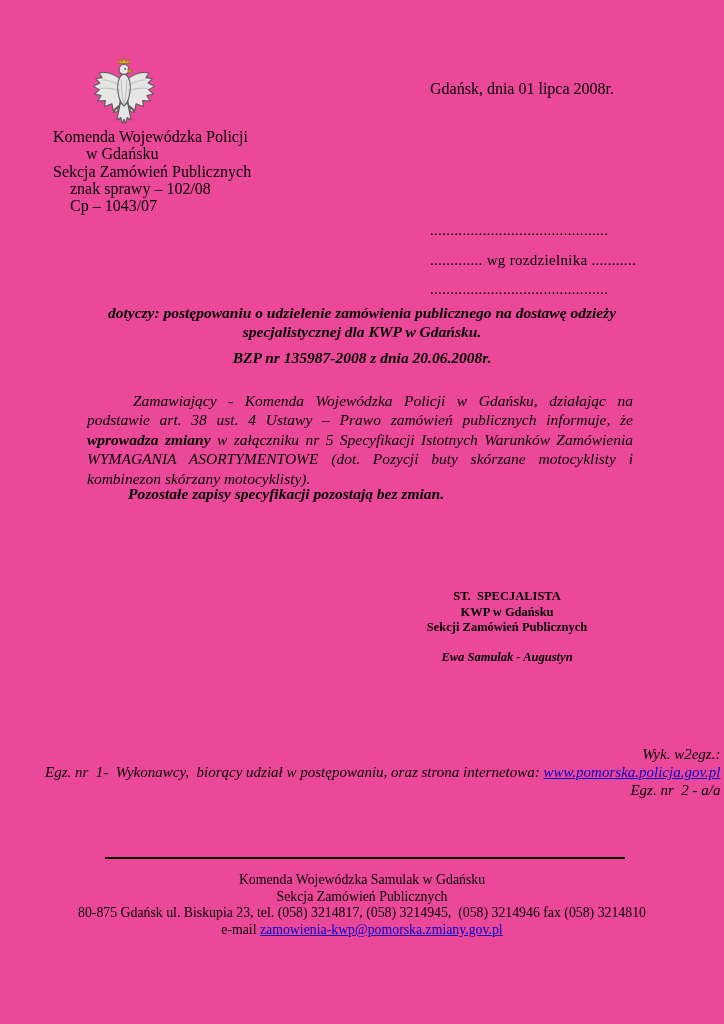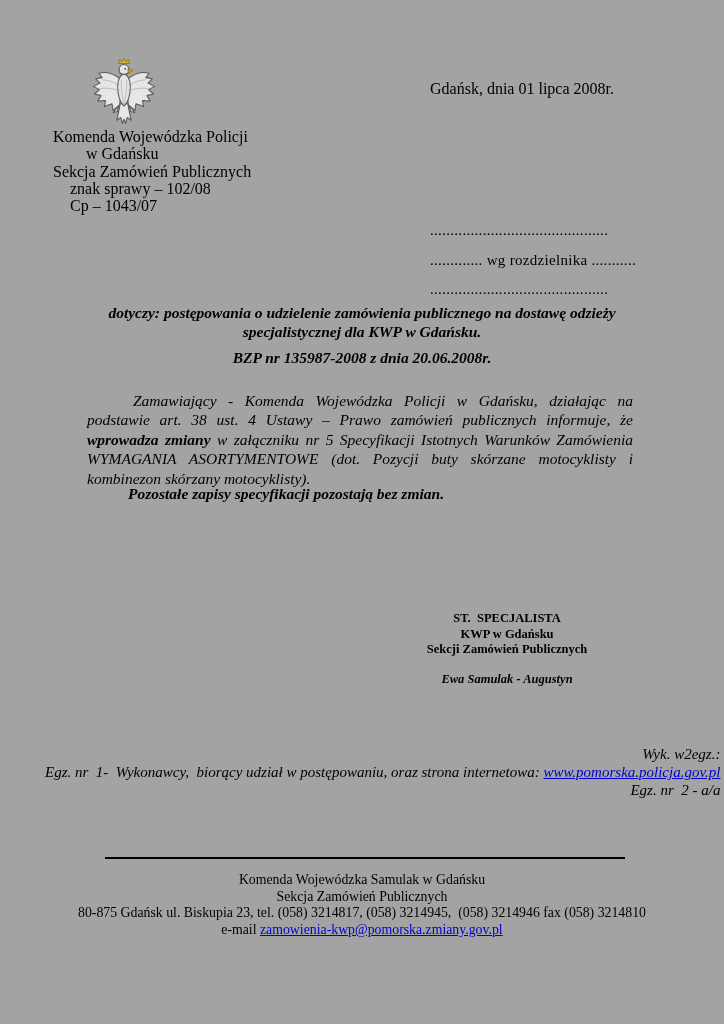--- a/index.html
+++ b/index.html
@@ -1,21 +1,21 @@
 <!DOCTYPE html>
 <html><head>
 <meta charset="utf-8">
 <style>
   html, body { margin: 0; padding: 0; background: #888; }
   .page {
     position: relative;
     width: 724px;
     height: 1024px;
     margin: 0 auto;
-    background: #a3a3a3;
+    background: #ec4899;
     font-family: "Liberation Serif", "DejaVu Serif", serif;
     color: #000000;
     overflow: hidden;
   }
   .pre { white-space: pre-wrap; }
 
   .emblem { position: absolute; left: 91px; top: 58px; width: 66px; height: 72px; }
 
   .date-line {
     position: absolute; left: 430px; top: 80px;
@@ -48,21 +48,21 @@
     text-align: justify; text-indent: 46px;
   }
   .para1 b { font-style: italic; }
 
   .para2 {
     position: absolute; left: 128px; top: 485px;
     font-weight: bold; font-style: italic; font-size: 15.5px; white-space: nowrap;
   }
 
   .signature {
-    position: absolute; left: 407px; top: 611px; width: 200px;
+    position: absolute; left: 407px; top: 589px; width: 200px;
     text-align: center; font-weight: bold; font-size: 12.5px; line-height: 15.5px;
   }
   .signature .sig-name { margin-top: 14px; font-style: italic; }
 
   .copies {
     position: absolute; left: 45px; top: 746px;
     font-style: italic; font-size: 15px; line-height: 17.8px; white-space: nowrap; text-align: right;
   }
 
   .rule {
@@ -117,21 +117,21 @@
     <div class="indent-ref">Cp – 1043/07</div>
   </div>
 
   <div class="recipient">
     <div>............................................</div>
     <div>............. wg rozdzielnika ...........</div>
     <div>............................................</div>
   </div>
 
   <div class="subject">
-    <div>dotyczy: postępowania o udzielenie zamówienia publicznego na dostawę odzieży specjalistycznej dla KWP w Gdańsku.</div>
+    <div>dotyczy: postępowaniu o udzielenie zamówienia publicznego na dostawę odzieży specjalistycznej dla KWP w Gdańsku.</div>
     <div class="bzp-line">BZP nr 135987-2008 z dnia 20.06.2008r.</div>
   </div>
 
   <p class="para1"><span class="pre">Zamawiający - Komenda Wojewódzka Policji w Gdańsku, działając na podstawie art. 38 ust. 4 Ustawy – Prawo zamówień publicznych informuje, że </span><b>wprowadza zmiany</b><span class="pre"> w załączniku nr 5 Specyfikacji Istotnych Warunków Zamówienia  WYMAGANIA ASORTYMENTOWE (dot. Pozycji buty skórzane motocyklisty i kombinezon skórzany motocyklisty).</span></p>
 
   <div class="para2">Pozostałe zapisy specyfikacji pozostają bez zmian.</div>
 
   <div class="signature">
     <div class="pre">ST.  SPECJALISTA</div>
     <div>KWP w Gdańsku</div>

